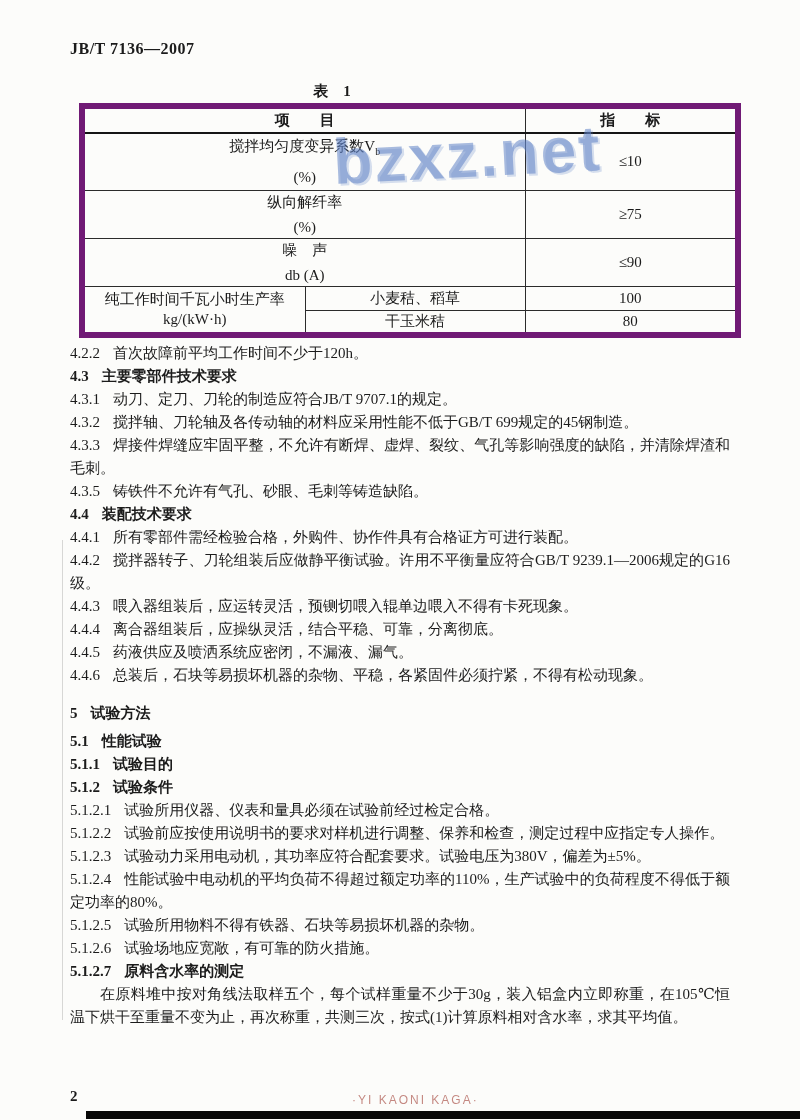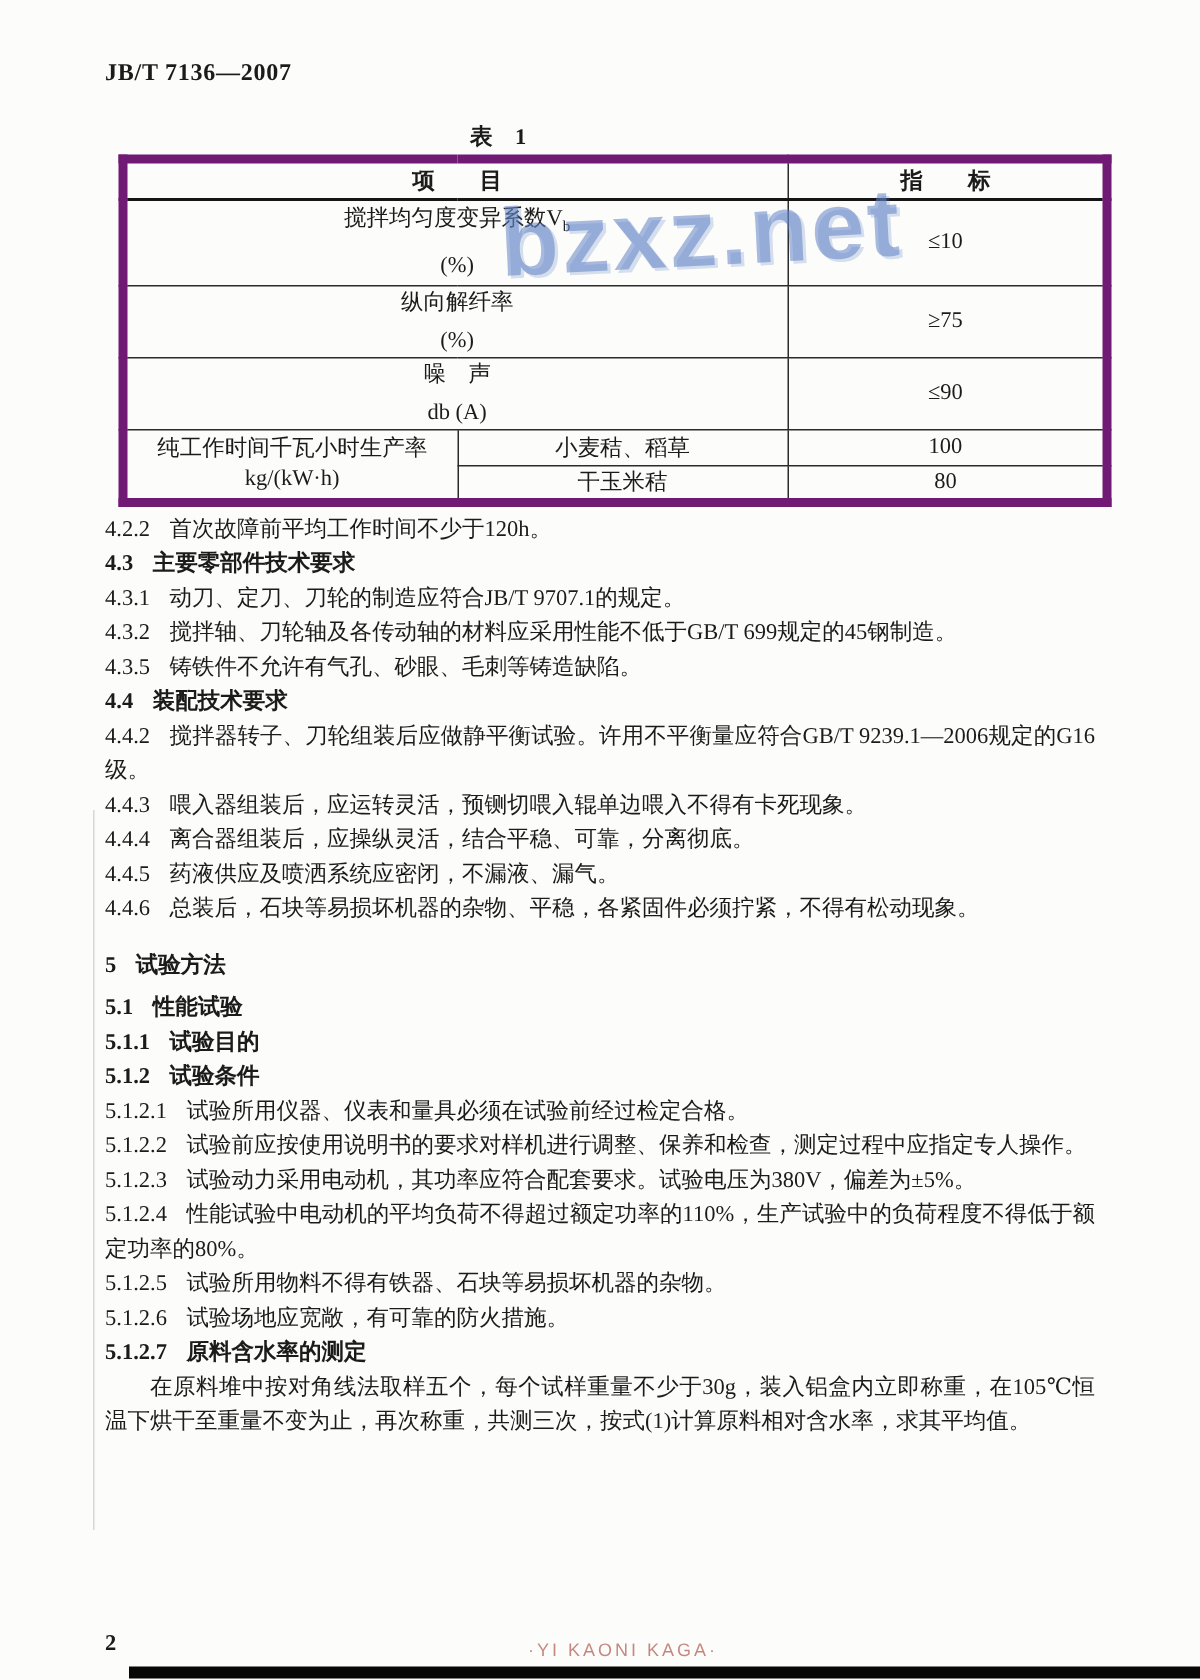--- a/index.html
+++ b/index.html
@@ -134,22 +134,24 @@
   </tbody>
     </table>
 
   <div class="watermark-center">bzxz.net</div>
 
   <div class="content">
     <p class="clause"><span class="num">4.2.2</span><span>首次故障前平均工作时间不少于120h。</span></p>
     <p class="clause heading"><span class="num">4.3</span><span>主要零部件技术要求</span></p>
     <p class="clause"><span class="num">4.3.1</span><span>动刀、定刀、刀轮的制造应符合JB/T 9707.1的规定。</span></p>
     <p class="clause"><span class="num">4.3.2</span><span>搅拌轴、刀轮轴及各传动轴的材料应采用性能不低于GB/T 699规定的45钢制造。</span></p>
+    <p class="clause"><span class="num">4.3.3</span><span>焊接件焊缝应牢固平整，不允许有断焊、虚焊、裂纹、气孔等影响强度的缺陷，并清除焊渣和毛刺。</span></p>
     <p class="clause"><span class="num">4.3.5</span><span>铸铁件不允许有气孔、砂眼、毛刺等铸造缺陷。</span></p>
     <p class="clause heading"><span class="num">4.4</span><span>装配技术要求</span></p>
+    <p class="clause"><span class="num">4.4.1</span><span>所有零部件需经检验合格，外购件、协作件具有合格证方可进行装配。</span></p>
     <p class="clause"><span class="num">4.4.2</span><span>搅拌器转子、刀轮组装后应做静平衡试验。许用不平衡量应符合GB/T 9239.1—2006规定的G16级。</span></p>
     <p class="clause"><span class="num">4.4.3</span><span>喂入器组装后，应运转灵活，预铡切喂入辊单边喂入不得有卡死现象。</span></p>
     <p class="clause"><span class="num">4.4.4</span><span>离合器组装后，应操纵灵活，结合平稳、可靠，分离彻底。</span></p>
     <p class="clause"><span class="num">4.4.5</span><span>药液供应及喷洒系统应密闭，不漏液、漏气。</span></p>
     <p class="clause"><span class="num">4.4.6</span><span>总装后，石块等易损坏机器的杂物、平稳，各紧固件必须拧紧，不得有松动现象。</span></p>
     <p class="clause heading gap-top"><span class="num">5</span><span>试验方法</span></p>
     <p class="clause heading gap-top-sm"><span class="num">5.1</span><span>性能试验</span></p>
     <p class="clause heading"><span class="num">5.1.1</span><span>试验目的</span></p>
     <p class="clause heading"><span class="num">5.1.2</span><span>试验条件</span></p>
     <p class="clause"><span class="num">5.1.2.1</span><span>试验所用仪器、仪表和量具必须在试验前经过检定合格。</span></p>

